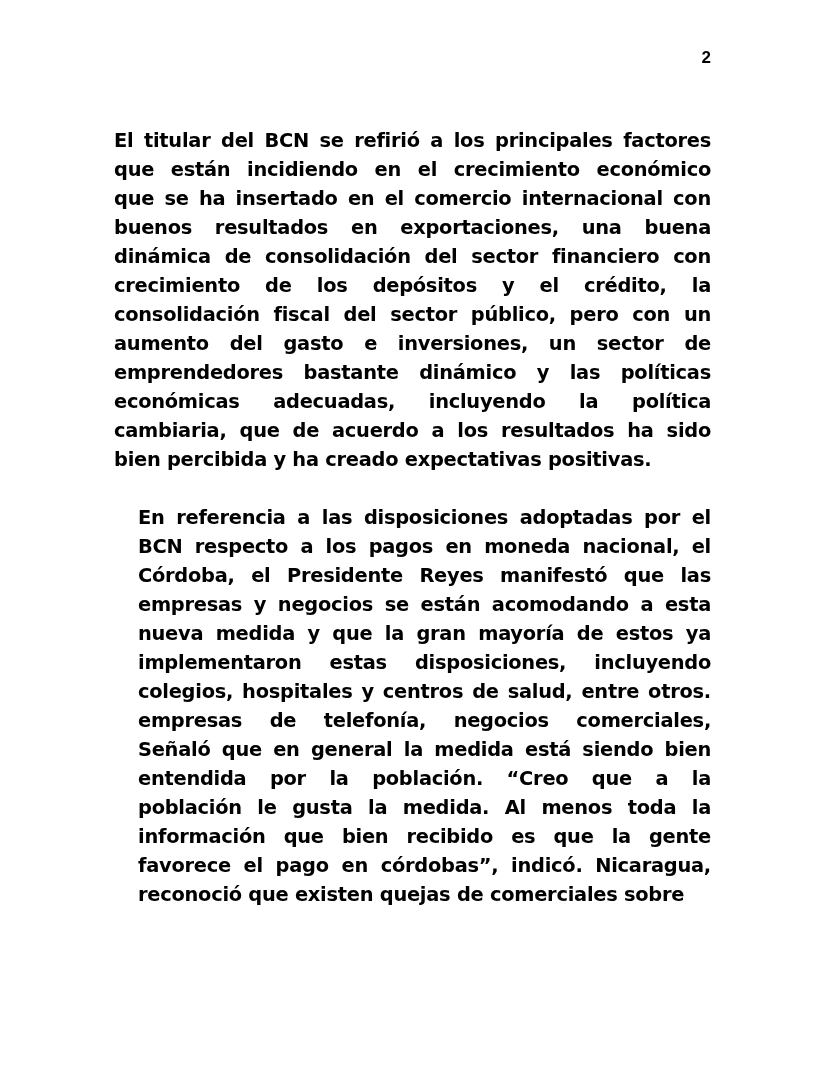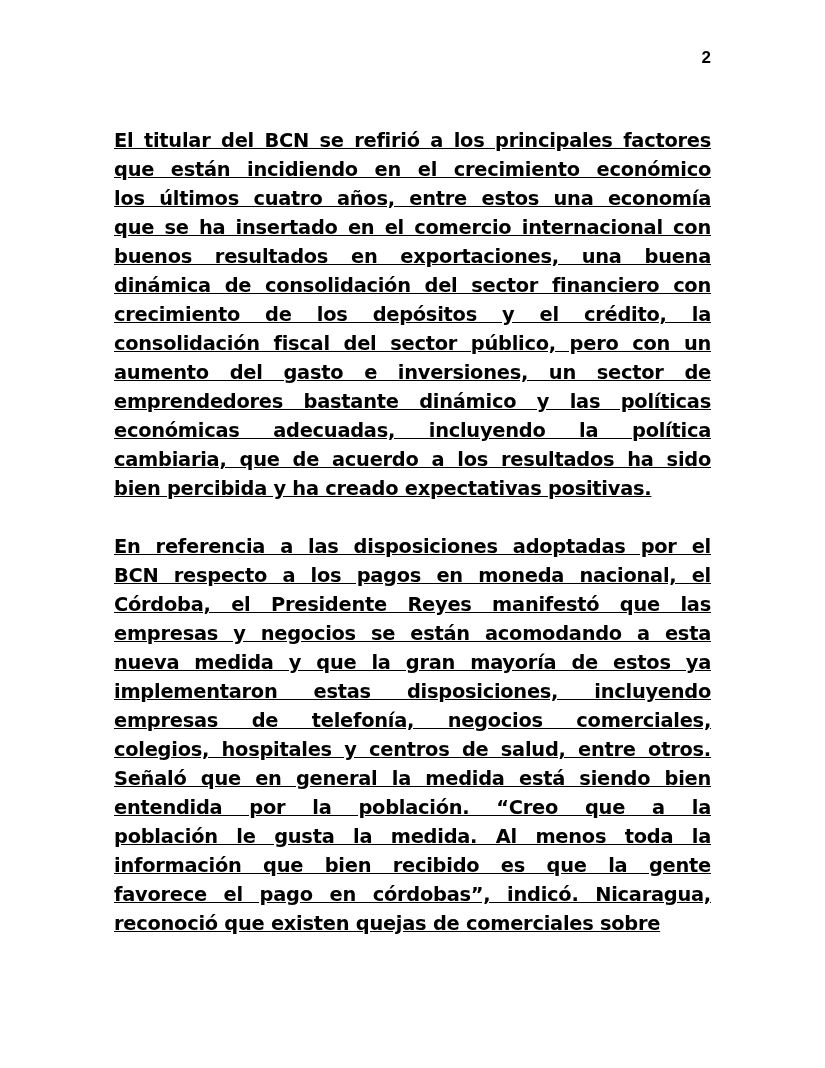--- a/index.html
+++ b/index.html
@@ -33,37 +33,37 @@
     line-height: 20px;
     letter-spacing: 0px;
   }
 
   
   .content {
     position: absolute;
     top: 126px;
     left: 114px;
     width: 597px;
-    text-decoration: underline;
   }
 
   .para {
     font-family: "DejaVu Sans", "Liberation Sans", sans-serif;
     font-weight: bold;
     font-size: 19.4px;
     line-height: 29px;
     color: #000000;
     text-align: justify;
     margin: 0;
     letter-spacing: -0.25px;
     -webkit-font-smoothing: antialiased;
   }
 
   .para + .para {
     margin-top: 29px;
+    margin-left: 24px;
   }
 
   
   .line {
     display: block;
     text-align: justify;
     text-align-last: justify;
     white-space: nowrap;
   }
 
@@ -83,41 +83,40 @@
 
 <div class="page">
 
   <div class="page-number">2</div>
 
   <div class="content">
 
   <p class="para">
         <span class="line">El titular del BCN se refirió a los principales factores</span>
         <span class="line">que están incidiendo en el crecimiento económico</span>
-        <span class="line">los últimos cuatro años, entre estos una economía</span>
         <span class="line">que se ha insertado en el comercio internacional con</span>
         <span class="line">buenos resultados en exportaciones, una buena</span>
         <span class="line">dinámica de consolidación del sector financiero con</span>
         <span class="line">crecimiento de los depósitos y el crédito, la</span>
         <span class="line">consolidación fiscal del sector público, pero con un</span>
         <span class="line">aumento del gasto e inversiones, un sector de</span>
         <span class="line">emprendedores bastante dinámico y las políticas</span>
         <span class="line">económicas adecuadas, incluyendo la política</span>
         <span class="line">cambiaria, que de acuerdo a los resultados ha sido</span>
         <span class="line last">bien percibida y ha creado expectativas positivas.</span>
       </p>
       <p class="para">
         <span class="line">En referencia a las disposiciones adoptadas por el</span>
         <span class="line">BCN respecto a los pagos en moneda nacional, el</span>
         <span class="line">Córdoba, el Presidente Reyes manifestó que las</span>
         <span class="line">empresas y negocios se están acomodando a esta</span>
         <span class="line">nueva medida y que la gran mayoría de estos ya</span>
         <span class="line">implementaron estas disposiciones, incluyendo</span>
+        <span class="line">colegios, hospitales y centros de salud, entre otros.</span>
         <span class="line">empresas de telefonía, negocios comerciales,</span>
-        <span class="line">colegios, hospitales y centros de salud, entre otros.</span>
         <span class="line">Señaló que en general la medida está siendo bien</span>
         <span class="line">entendida por la población. “Creo que a la</span>
         <span class="line">población le gusta la medida. Al menos toda la</span>
         <span class="line">información que bien recibido es que la gente</span>
         <span class="line">favorece el pago en córdobas”, indicó. Nicaragua,</span>
         <span class="line last">reconoció que existen quejas de comerciales sobre</span>
       </p>
     </div>
 
 </div>

